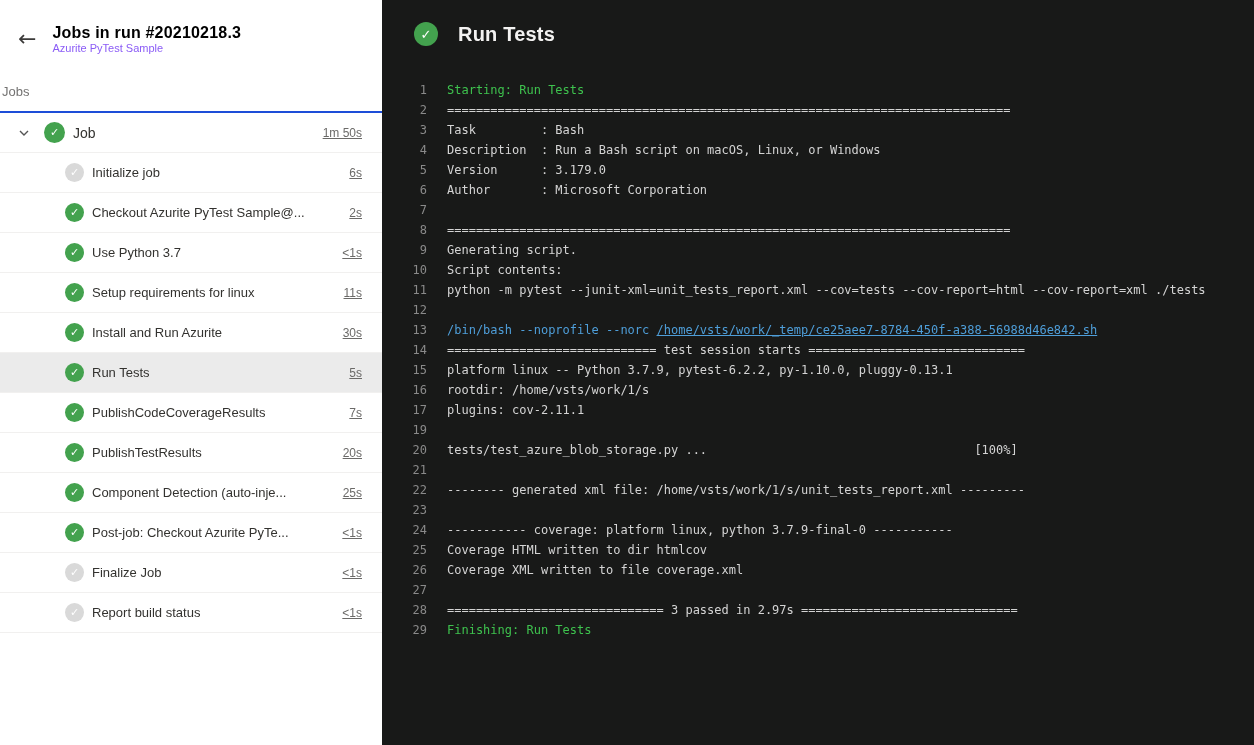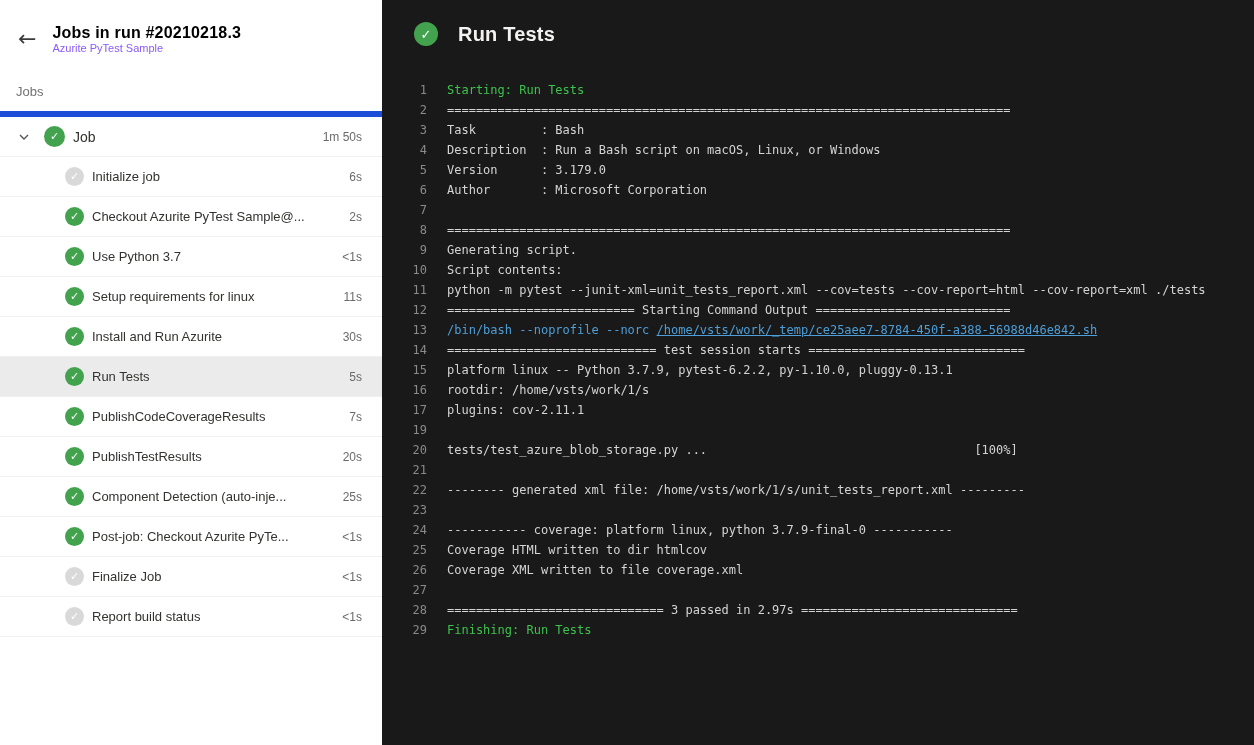--- a/index.html
+++ b/index.html
@@ -15,21 +15,21 @@
   .left-panel { width:382px; min-width:382px; background:#ffffff; height:745px; overflow:hidden; }
   .panel-header { display:flex; align-items:flex-start; padding:24px 16px 10px 18px; }
   .back-btn {
     background:none; border:none; cursor:pointer;
     font-size:22px; line-height:22px; color:#3b3a39;
     padding:4px 6px 0 0; margin-right:10px;
     font-family:"DejaVu Sans", sans-serif;
   }
   .titles h1 { font-size:16px; font-weight:bold; color:#000000; letter-spacing:.2px; }
   .titles .subtitle { font-size:11px; color:#8b5cf6; margin-top:0; }
-  .jobs-label { font-size:13px; color:#737271; padding:20px 16px 12px 16px; border-bottom:6px solid #1d4ed8; }
+  .jobs-label { font-size:13px; color:#737271; padding:20px 16px 12px 2px; border-bottom:2px solid #1d4ed8; }
 
   .row {
     height:40px; display:flex; align-items:center;
     border-bottom:1px solid #f1f0ef;
     padding-right:20px; cursor:pointer; background:#fff;
   }
   .row.selected { background:#ebebeb; }
   .parent-row { padding-left:18px; }
   .step-row { padding-left:65px; }
   .chevron { width:26px; display:inline-flex; align-items:center; }
@@ -37,21 +37,21 @@
     width:19px; height:19px; border-radius:50%;
     display:inline-flex; align-items:center; justify-content:center;
     color:#ffffff; font-size:11px; font-weight:bold; flex:none;
     font-family:"DejaVu Sans", sans-serif;
   }
   .status.success { background:#43a24e; }
   .status.neutral { background:#d9d9d9; }
   .parent-row .status { width:21px; height:21px; }
   .row-label { margin-left:8px; font-size:13px; color:#33322f; flex:1; white-space:nowrap; overflow:hidden; text-overflow:ellipsis; }
   .parent-row .row-label { font-size:14px; }
-  .row-duration { font-size:12px; color:#6b6a68; margin-left:10px; flex:none; }
+  .row-duration { font-size:12px; color:#6b6a68; margin-left:10px; flex:none;text-decoration:underline; }
 
   
   .log-panel { flex:1; background:#181918; height:745px; overflow:hidden; }
   .log-header { display:flex; align-items:center; padding:22px 0 0 32px; }
   .status.big { width:24px; height:24px; font-size:13px; background:#43a24e; }
   .log-header h2 { font-size:20px; font-weight:bold; color:#f3f2f1; margin-left:20px; letter-spacing:.2px; }
 
   .log-body { margin-top:34px; font-family:"DejaVu Sans Mono", "Liberation Mono", monospace; font-size:12px; }
   .log-line { display:flex; height:20px; line-height:20px; }
   .ln { width:45px; text-align:right; color:#8a8a8a; flex:none; cursor:pointer; user-select:none; }
@@ -195,21 +195,20 @@
       <div class="log-line">
         <span class="ln">10</span>
         <span class="lc"><span class="seg-plain">Script contents:</span></span>
       </div>
       <div class="log-line">
         <span class="ln">11</span>
         <span class="lc"><span class="seg-plain">python -m pytest --junit-xml=unit_tests_report.xml --cov=tests --cov-report=html --cov-report=xml ./tests</span></span>
       </div>
       <div class="log-line">
         <span class="ln">12</span>
-        <span class="lc"><span class="seg-plain">========================== Starting Command Output ===========================</span></span>
       </div>
       <div class="log-line">
         <span class="ln">13</span>
         <span class="lc"><span class="seg-command">/bin/bash --noprofile --norc </span><span class="seg-command-link">/home/vsts/work/_temp/ce25aee7-8784-450f-a388-56988d46e842.sh</span></span>
       </div>
       <div class="log-line">
         <span class="ln">14</span>
         <span class="lc"><span class="seg-plain">============================= test session starts ==============================</span></span>
       </div>
       <div class="log-line">

